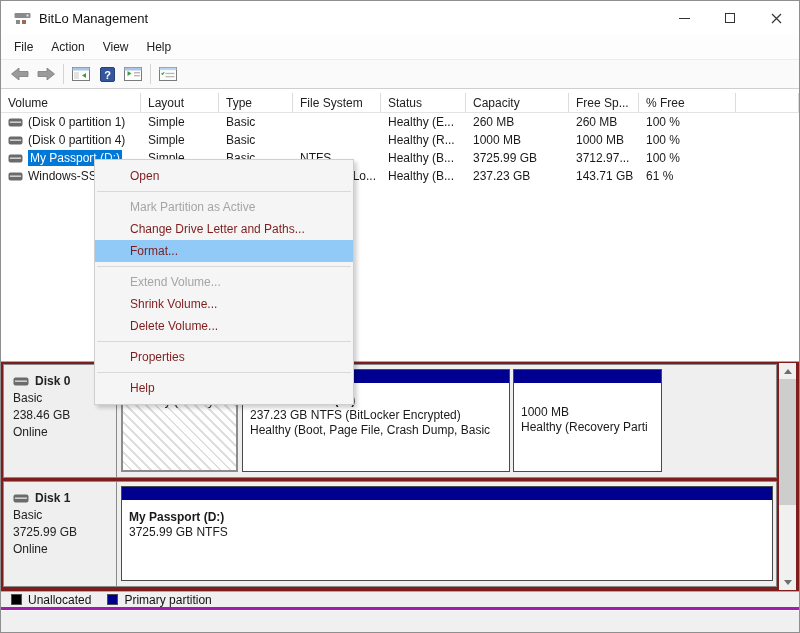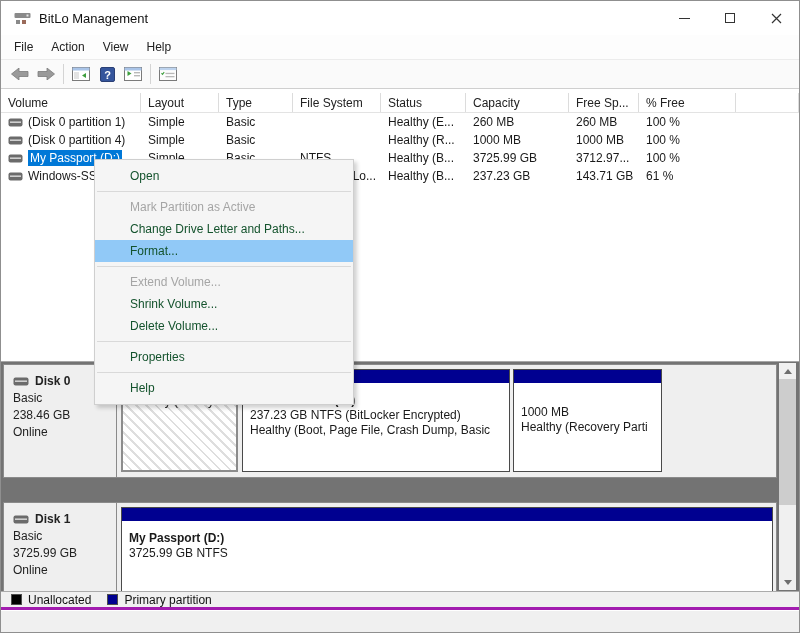--- a/index.html
+++ b/index.html
@@ -29,21 +29,21 @@
   .lv-header { position:absolute; left:0; top:2px; height:20px; width:100%; display:flex; border-bottom:1px solid #e3e3e3; }
   .lv-h { border-right:1px solid #dcdcdc; padding:3px 0 0 7px; color:#222; overflow:hidden; white-space:nowrap; }
   .c0{width:140px}.c1{width:78px}.c2{width:74px}.c3{width:88px}.c4{width:85px}.c5{width:103px}.c6{width:70px}.c7{width:97px}.c8{flex:1}
   .lv-row { position:absolute; left:0; width:100%; height:18px; display:flex; align-items:center; }
   .lv-cell { padding-left:7px; overflow:hidden; white-space:nowrap; flex-shrink:0; }
   .vol-cell { display:flex; align-items:center; padding-left:7px; }
   .vol-icon { width:15px; height:9px; margin-right:5px; flex-shrink:0; }
   .vol-text { white-space:nowrap; }
   .vol-text[data-state="selected"] { background:var(--selection); color:#fff; padding:1px 2px; }
   
-  .graph-pane { position:absolute; left:0; top:360px; width:100%; height:230px; background:#737373; border-top:1px solid #a6a6a6; }
+  .graph-pane { position:absolute; left:0; top:360px; width:100%; height:230px; background:#7f1d1d; border-top:1px solid #a6a6a6; }
   .disk-row { position:absolute; background:#efefef; border:1px solid #8a8a8a; }
   .disk-label { position:absolute; left:0; top:0; width:113px; height:100%; border-right:1px solid #8a8a8a; padding:8px 0 0 9px; line-height:17px; color:#222; }
   .disk-name { font-weight:bold; display:flex; align-items:center; gap:6px; }
   .disk-icon { width:16px; height:9px; }
   .part-box { position:absolute; border:1px solid #4a4a4a; background:#ffffff; overflow:hidden; }
   .part-box.hatched { border:2px solid #8c8c8c;
     background:repeating-linear-gradient(45deg,#ffffff 0 5px,#dedede 5px 7px); }
   .part-bar { height:13px; width:100%; background:var(--primary-partition); }
   .part-box.hatched .part-bar { background:var(--primary-partition); }
   .part-body { padding:10px 0 0 7px; line-height:15px; white-space:nowrap; }
@@ -57,21 +57,21 @@
   .vs-thumb { position:absolute; left:0; top:16px; width:17px; height:126px; background:#cdcdcd; }
   
   .legend { position:absolute; left:0; top:590px; width:100%; height:19px; background:#f0f0f0;
     border-top:1px solid #ababab; border-bottom:3px solid #a21caf; display:flex; align-items:center; padding-left:10px; gap:6px; }
   .swatch { width:11px; height:11px; border:1px solid #4d4d4d; display:inline-block; }
   .legend-label { margin-right:10px; color:#111; }
   .statusbar { position:absolute; left:0; top:610px; width:100%; height:23px; background:#f0f0f0; }
   
   .context-menu { position:absolute; left:93px; top:158px; width:260px; background:#f5f5f5;
     border:1px solid #cfcfcf; box-shadow:3px 3px 4px rgba(0,0,0,0.18); padding:5px 0; z-index:50; }
-  .cm-item { height:22px; line-height:22px; padding-left:35px; color:#14532d; white-space:nowrap; }
+  .cm-item { height:22px; line-height:22px; padding-left:35px; color:#7f1d1d; white-space:nowrap; }
   .cm-item[data-state="disabled"] { color:#a5a5a5; }
   .cm-item[data-state="highlighted"] { background:var(--menu-highlight); }
   .cm-sep { height:1px; background:#d9d9d9; margin:4px 2px 4px 2px; }
 </style>
 </head>
 <body>
 
 <div class="window">
 
   <div class="titlebar">
@@ -266,21 +266,21 @@
       </div>
       <div class="part-box" style="left:509px; top:4px; width:149px; height:103px;">
         <div class="part-bar"></div>
         <div class="part-body" style="padding-top:22px;">
           <div>1000 MB</div>
           <div>Healthy (Recovery Parti</div>
         </div>
       </div>
     </div>
 
-    <div class="disk-row" style="left:2px; top:119px; width:774px; height:106px;margin-top:21px;">
+    <div class="disk-row" style="left:2px; top:119px; width:774px; height:106px;">
       <div class="disk-label">
         <div class="disk-name">
           <svg class="disk-icon" viewBox="0 0 16 9">
               <rect x="0.5" y="0.5" width="15" height="8" rx="2" fill="#6b6b6b"></rect>
               <rect x="2" y="3.4" width="12" height="1.6" fill="#cfcfcf"></rect>
             </svg>
           <span>Disk 1</span>
         </div>
         <div>Basic</div>
         <div>3725.99 GB</div>

